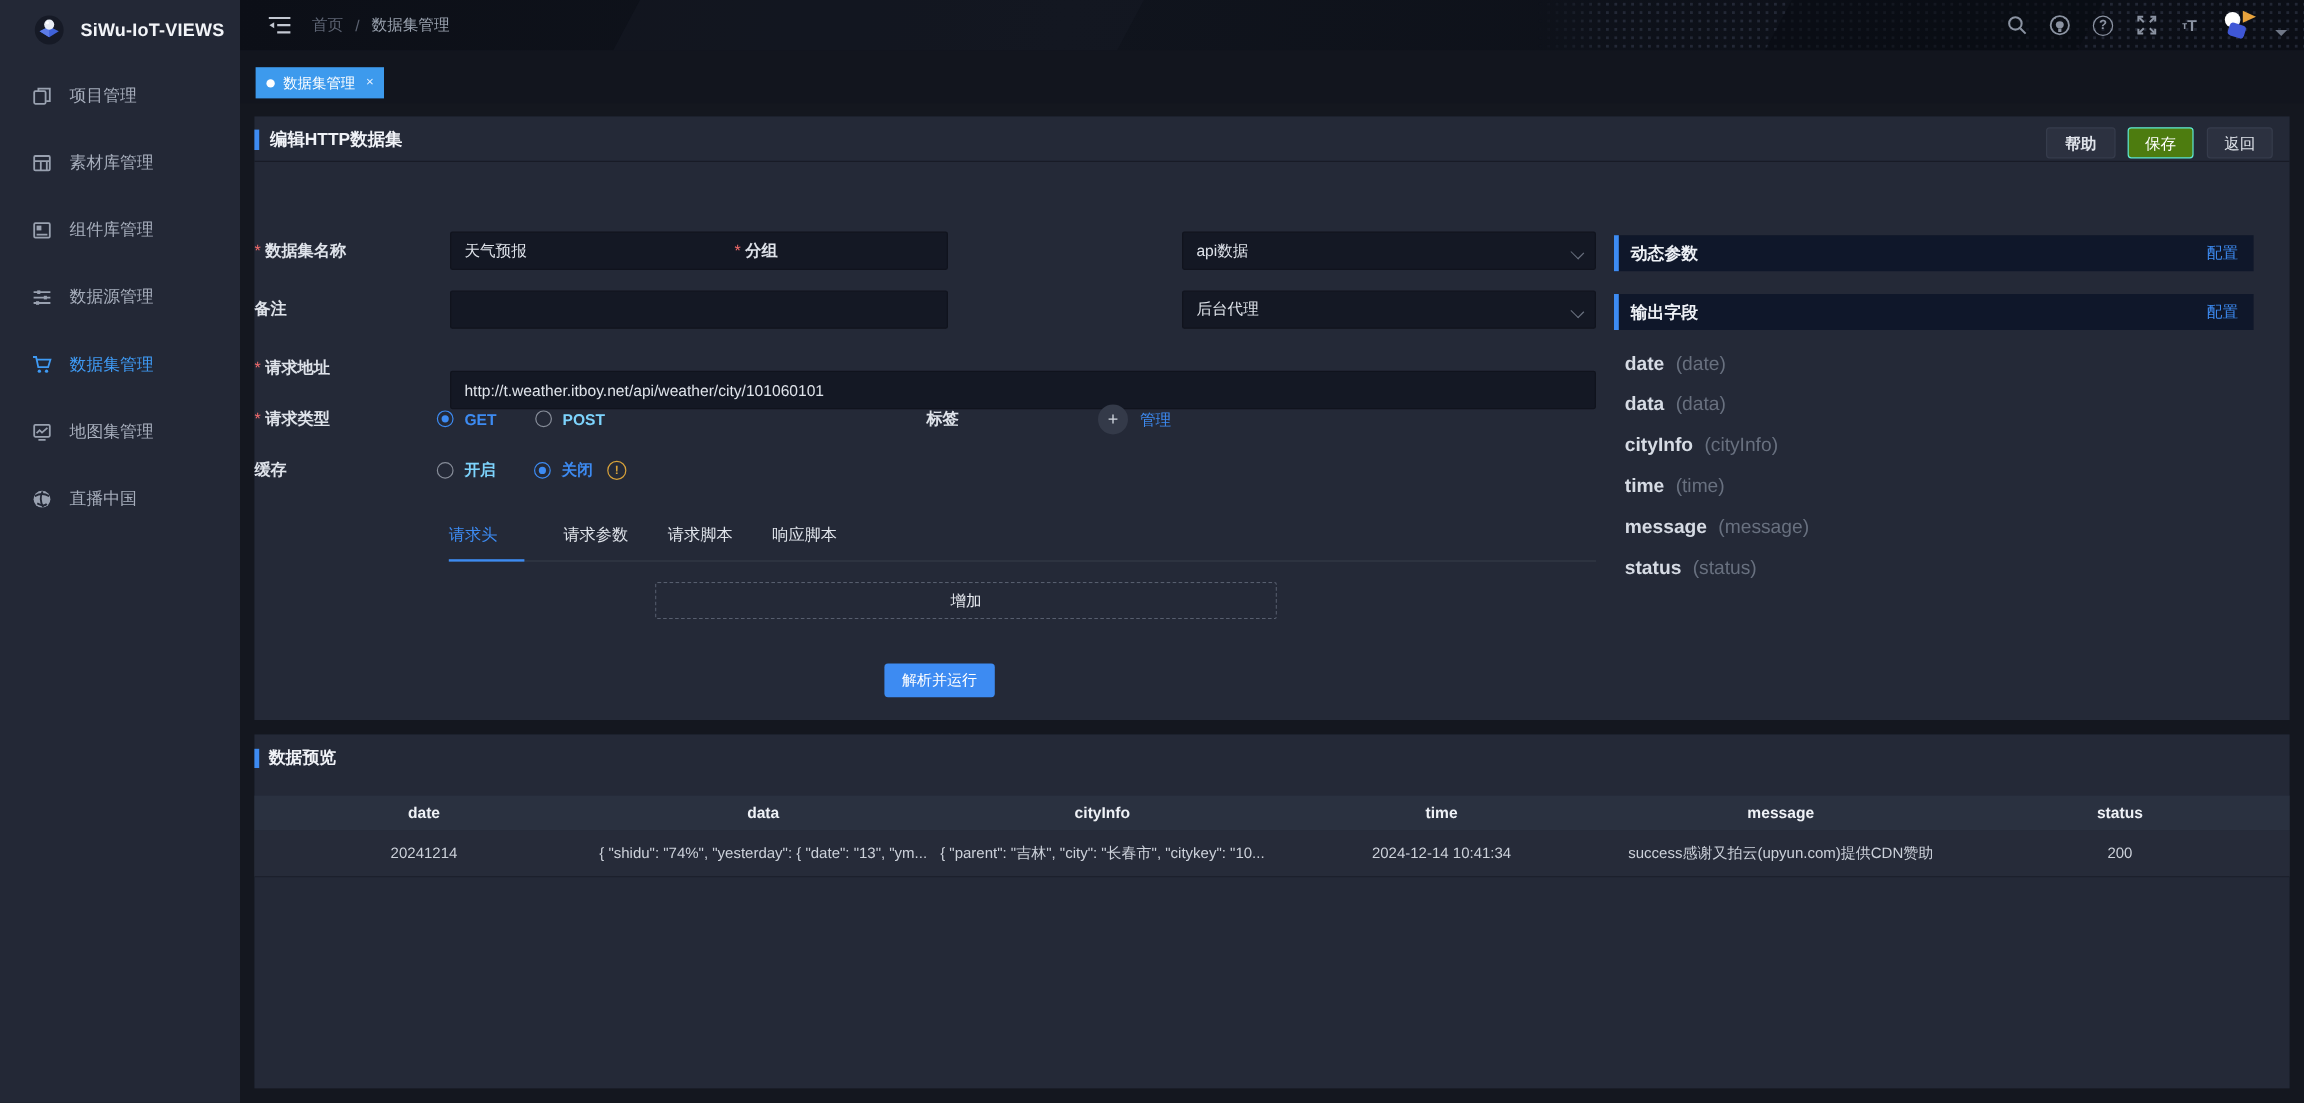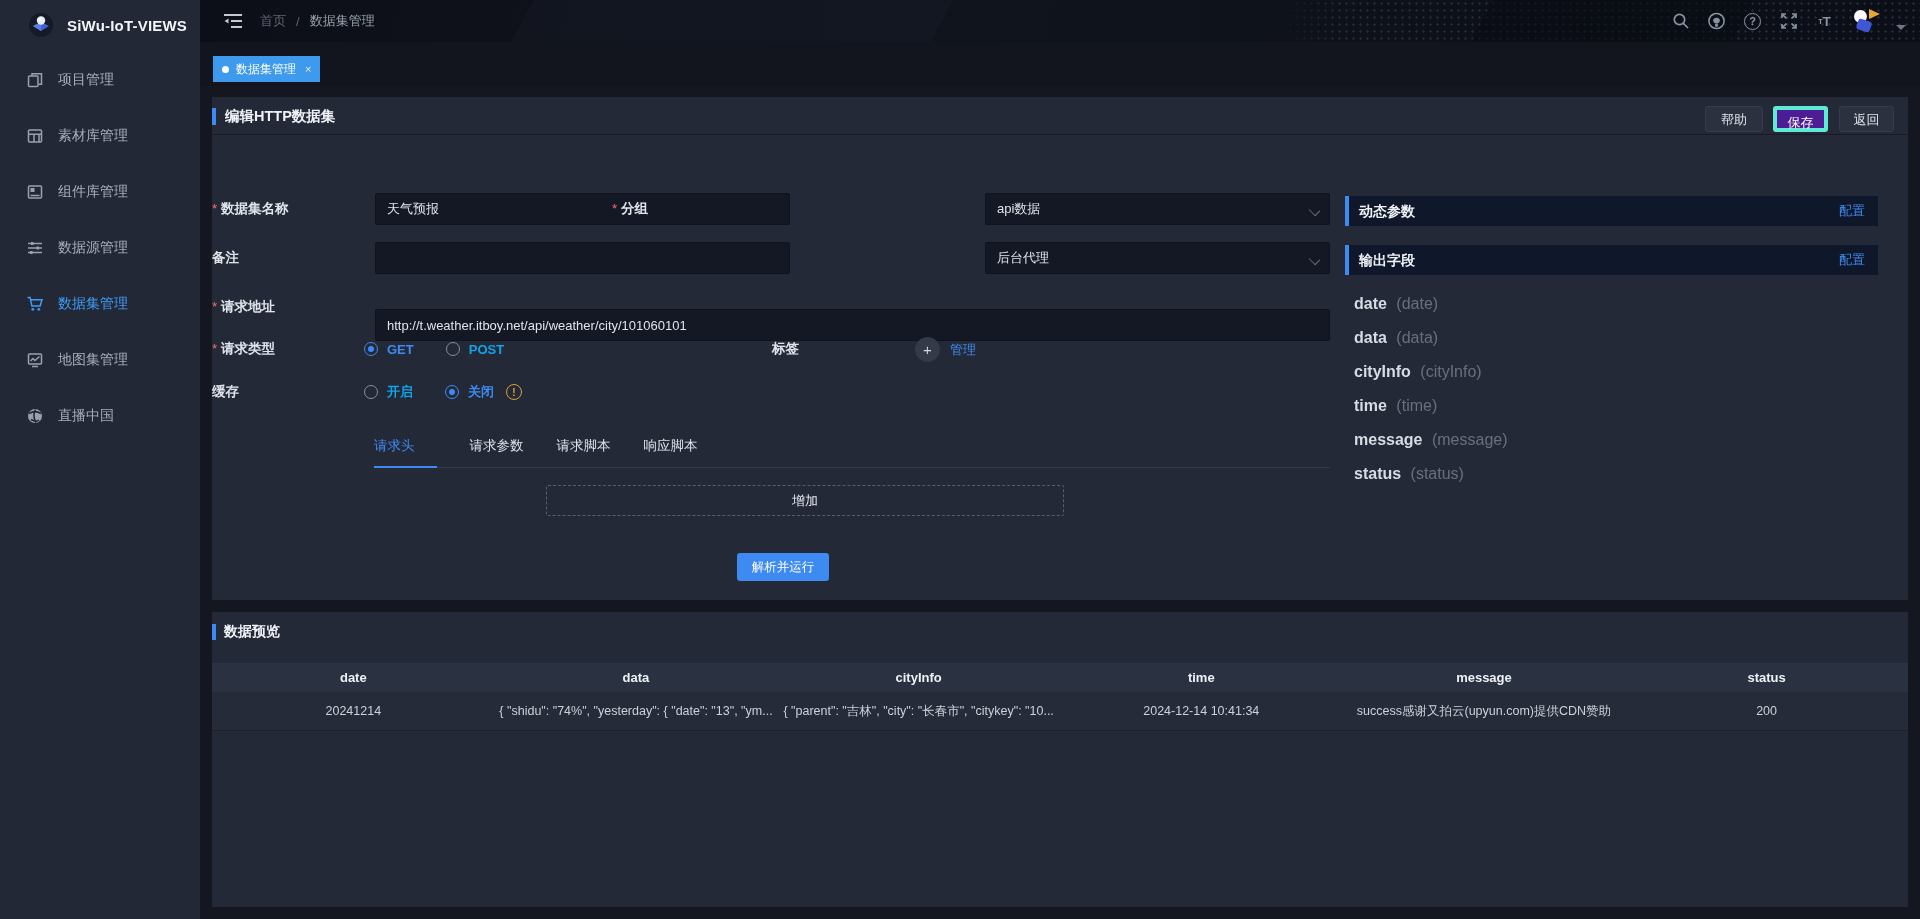--- a/index.html
+++ b/index.html
@@ -62,41 +62,41 @@
   .panel { position:absolute; background:#242937; }
   .panel-form { left:212px; top:97px; width:1696px; height:503px; }
   .panel-preview { left:212px; top:612px; width:1696px; height:295px; }
 
   .panel-head { position:relative; height:38px; border-bottom:1px solid #181b26; }
   .blue-bar { position:absolute; left:0; width:4px; background:#3d8bf2; }
   .panel-title { position:absolute; left:13px; top:10px; color:#f0f2f7; font-size:14.5px; font-weight:bold; }
   .head-btn { position:absolute; top:9px; height:26px; border-radius:3px; font-size:13px; text-align:center;
               line-height:26px; cursor:pointer; }
   .btn-dark { background:#2c3140; color:#dfe3ea; border:1px solid #363c4c; }
-  .btn-blue { background:#4c1d95; color:#fff; border:4px solid #5eead4;margin-left:39px; }
+  .btn-blue { background:#4d7c0f; color:#fff; border:1px solid #5eead4;margin-left:39px; }
 
   
   .frm-label { position:absolute; height:32px; line-height:32px; text-align:left;
                color:#dfe3ea; font-size:13.5px; font-weight:bold; white-space:nowrap; }
   .req::before { content:"* "; color:#f56c6c; font-weight:normal; }
   .frm-input { position:absolute; height:32px; background:#141824; border:1px solid #10131d; border-radius:2px;
                color:#dfe3ea; font-size:13px; padding:0 11px; outline:none;
                font-family:"Liberation Sans","DejaVu Sans",sans-serif; }
   .frm-select { position:absolute; height:32px; background:#141824; border:1px solid #10131d; border-radius:2px;
                 color:#dfe3ea; font-size:13px; line-height:30px; padding:0 11px; cursor:pointer; }
   .sel-chev { position:absolute; right:10px; top:12px; width:9px; height:9px;
               border-right:1.5px solid #6b7280; border-bottom:1.5px solid #6b7280;
               transform:rotate(45deg) scaleY(.8); }
 
   .radio-row { position:absolute; height:20px; display:flex; align-items:center; }
   .radio { width:14px; height:14px; border-radius:50%; border:1.5px solid #878d99; background:transparent;
            display:inline-flex; align-items:center; justify-content:center; cursor:pointer; flex:0 0 auto; }
   .radio.checked { border-color:#3d8bf2; }
   .radio.checked::after { content:""; width:6px; height:6px; border-radius:50%; background:#3d8bf2; }
-  .radio-lbl { font-size:13px; font-weight:bold; color:#0ea5e9; margin:0 0 0 9px; cursor:pointer; }
+  .radio-lbl { font-size:13px; font-weight:bold; color:#7dd3fc; margin:0 0 0 9px; cursor:pointer; }
   .radio-lbl.sel { color:#3d8bf2; }
   .warn-ic { width:16px; height:16px; border:1.5px solid #d8a23a; border-radius:50%; color:#d8a23a;
              font-size:10px; font-weight:bold; display:inline-flex; align-items:center; justify-content:center;
              margin-left:12px; }
   .plus-btn { position:absolute; width:25px; height:25px; border-radius:50%; background:#343a49; color:#cfd4dd;
               font-size:15px; display:flex; align-items:center; justify-content:center; cursor:pointer; }
   .link-blue { color:#3d8bf2; font-size:13px; cursor:pointer; }
 
   .ftabs { position:absolute; left:162px; top:334px; width:956px; border-bottom:1px solid #343a48; display:flex; }
   .ftab { font-size:13.5px; color:#dfe3ea; padding:6px 0 11px 0; margin-right:33px; cursor:pointer; }
@@ -273,21 +273,21 @@
     <span class="dot"></span>
     <span>数据集管理</span>
     <span class="tclose">×</span>
   </div>
 </div>
 
 <div class="panel panel-form">
   <div class="panel-head">
     <span class="blue-bar" style="top:11px;height:17px;"></span>
     <span class="panel-title">编辑HTTP数据集</span>
-    <span class="head-btn btn-dark" style="right:145px;width:58px;">帮助</span>
+    <span class="head-btn btn-dark" style="right:145px;width:58px;font-weight:bold;">帮助</span>
     <span class="head-btn btn-blue" style="right:80px;width:55px;">保存</span>
     <span class="head-btn btn-dark" style="right:14px;width:55px;">返回</span>
   </div>
 
   <span class="frm-label req" style="left:0;top:96px;width:143px;">数据集名称</span>
   <input class="frm-input" style="left: 163px; top: 96px; width: 415px;" value="天气预报">
   <span class="frm-label req" style="left:400px;top:96px;width:353px;">分组</span>
   <div class="frm-select" style="left:773px;top:96px;width:345px;">
     <span>api数据</span>
     <span class="sel-chev"></span>

